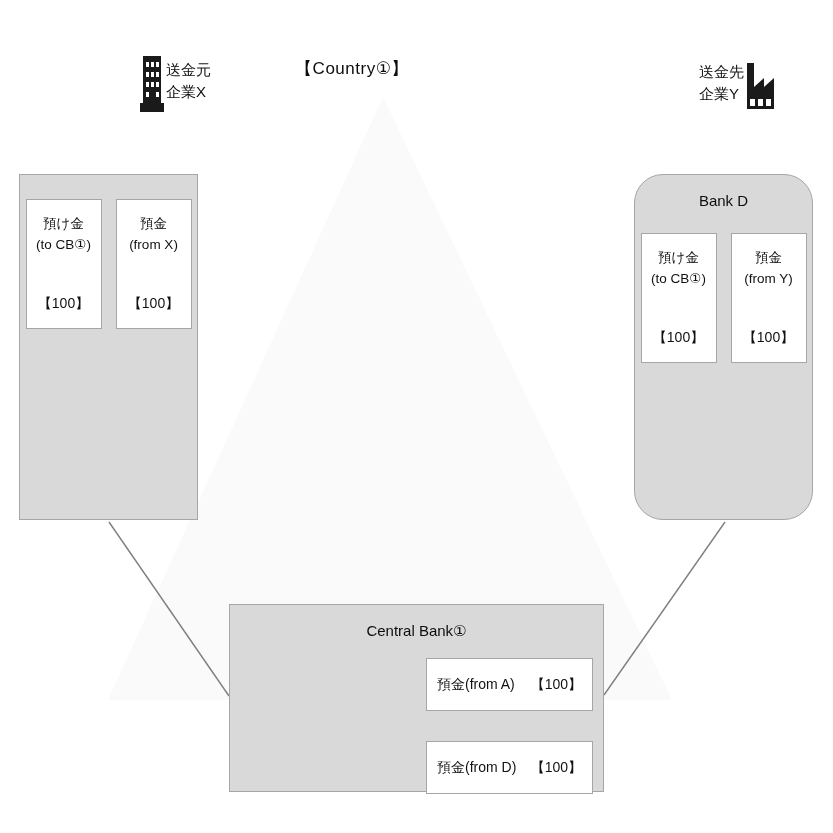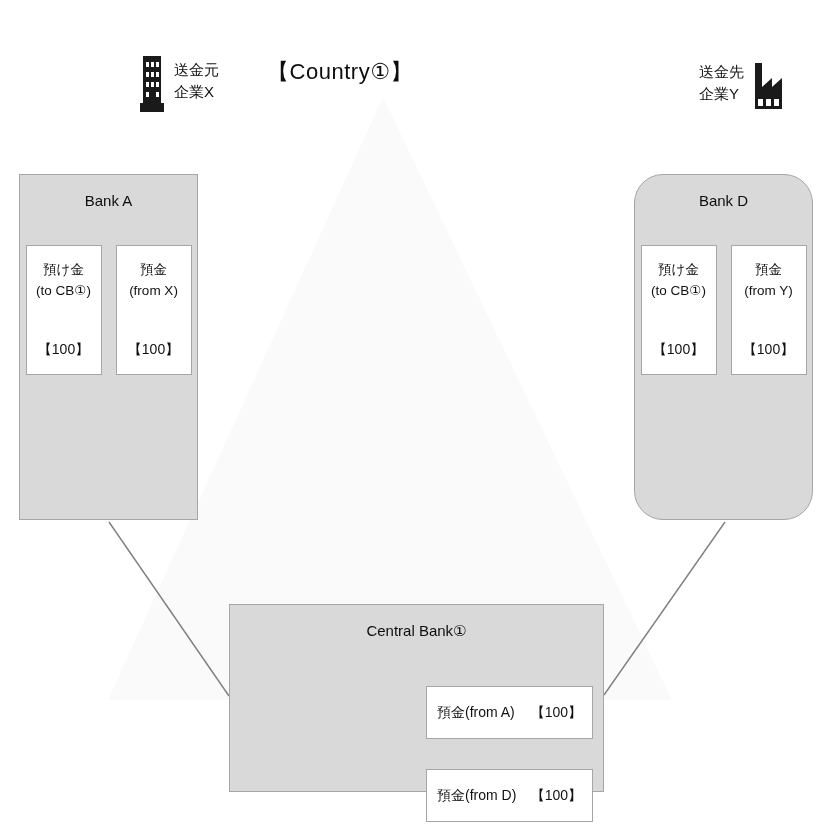--- a/index.html
+++ b/index.html
@@ -7,44 +7,44 @@
   .canvas{position:relative;width:833px;height:833px;background:#ffffff;overflow:hidden;}
 
   svg.bg{position:absolute;left:0;top:0;width:833px;height:833px;}
 
   
   .bank{position:absolute;top:174px;width:179px;height:346px;background:#d9d9d9;
         border:1px solid #a6a6a6;box-sizing:border-box;}
   .bank-a{left:19px;}
   .bank-d{left:634px;border-radius:29px;}
   .bank-title{text-align:center;margin-top:17px;font-size:15px;color:#0d0d0d;}
-  .cells{display:flex;justify-content:center;gap:14px;margin-top:36px;}
+  .cells{display:flex;justify-content:center;gap:14px;margin-top:24px;}
   .cell{width:76px;height:130px;background:#ffffff;border:1px solid #a6a6a6;
         box-sizing:border-box;text-align:center;font-size:13.5px;line-height:21px;
         padding-top:13px;}
   .cell .amount{margin-top:38px;font-size:14px;}
 
   
   .central-bank{position:absolute;left:229px;top:604px;width:375px;height:188px;
         background:#d9d9d9;border:1px solid #a6a6a6;box-sizing:border-box;}
   .cb-title{text-align:center;margin-top:17px;font-size:15px;color:#0d0d0d;}
   .cb-row{position:absolute;left:196px;width:167px;height:53px;background:#ffffff;
         border:1px solid #a6a6a6;box-sizing:border-box;display:flex;align-items:center;
-        justify-content:space-between;padding:12px 10px;font-size:14px;margin-top:28px;}
+        justify-content:space-between;padding:12px 10px;font-size:14px;}
   .cb-row-1{top:53px;}
   .cb-row-2{top:136px;}
 
   
-  .corp{position:absolute;display:flex;gap:8px;align-items:flex-start;}
+  .corp{position:absolute;display:flex;align-items:flex-start;}
   .corp-x{left:138px;top:55px;}
   .corp-y{left:699px;top:57px;}
   .corp-label{font-size:15px;line-height:22px;margin-top:4px;}
   .corp-label.right{text-align:left;}
-  .country{position:absolute;left:4px;top:57px;width:672px;text-align:center;
-        font-size:22px;color:#0d0d0d;letter-spacing:0.5px;}
+  .country{position:absolute;left:16px;top:57px;width:672px;text-align:center;
+        font-size:17px;color:#0d0d0d;letter-spacing:0.5px;}
   .icon{display:block;}
 </style>
 </head>
 <body>
 
 <div class="canvas">
 
   <svg class="bg" viewBox="0 0 833 833">
     <polygon points="383,97 108,700 672,700" fill="#fafafa"></polygon>
     <line x1="109" y1="522" x2="229" y2="696" stroke="#7f7f7f" stroke-width="1.4"></line>
@@ -86,21 +86,20 @@
       <path d="M3,52 L3,6 L10,6 L10,30 L20,21 L20,30 L30,21 L30,52 Z" fill="#1a1a1a"></path>
       <g fill="#ffffff">
         <rect x="6" y="42" width="5" height="7"></rect>
         <rect x="14" y="42" width="5" height="7"></rect>
         <rect x="22" y="42" width="5" height="7"></rect>
       </g>
     </svg>
   </div>
 
   <div class="bank bank-a">
-    <div class="bank-title">Bank A</div>
     <div class="cells">
       <div class="cell">
         <div>預け金</div>
         <div>(to CB①)</div>
         <div class="amount">【100】</div>
       </div>
       <div class="cell">
         <div>預金</div>
         <div>(from X)</div>
         <div class="amount">【100】</div>

